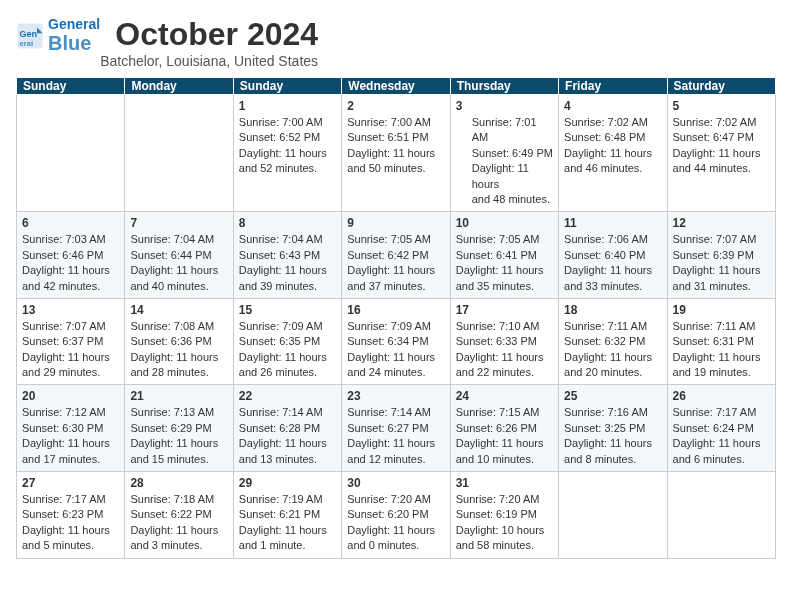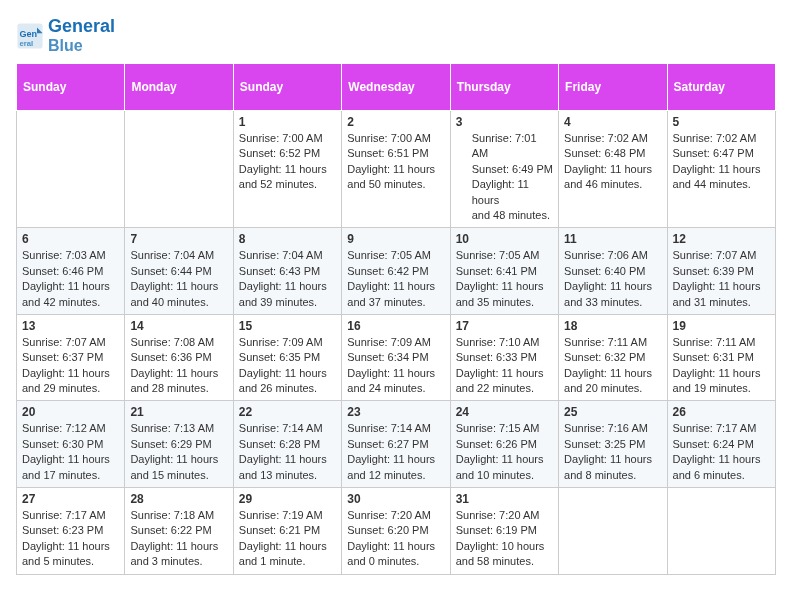--- a/index.html
+++ b/index.html
@@ -36,25 +36,25 @@
     }
     .location {
       font-size: 14px;
       color: #555;
     }
     .calendar {
       width: 100%;
       border-collapse: collapse;
     }
     .calendar th {
-      background: #d946ef;
+      background: #0c4a6e;
       color: #fff;
       font-size: 12px;
       font-weight: bold;
-      padding: 16px 6px;
+      padding: 1px 6px;
       text-align: left;
       border: 1px solid #fff;
     }
     .calendar td {
       border: 1px solid #ccc;
       vertical-align: top;
       padding: 4px 5px;
       font-size: 10.5px;
       color: #333;
       width: calc(100% / 7);
@@ -83,23 +83,27 @@
 
 <div class="header">
   <div class="logo">
     <svg class="logo-icon" viewBox="0 0 40 40">
       <rect x="2" y="2" width="36" height="36" rx="4" fill="#1a6fb5" opacity="0.15"></rect>
       <text x="5" y="22" font-size="13" font-weight="bold" fill="#1a6fb5" font-family="Arial">Gen</text>
       <text x="5" y="34" font-size="11" font-weight="bold" fill="#4a90c4" font-family="Arial">eral</text>
       <polygon points="30,8 38,16 30,16" fill="#2c7bb6"></polygon>
     </svg>
     <div>
-      <div style="font-size:18px; font-weight:bold; color:#1a6fb5;">General</div>
-      <div style="font-size:16px; font-weight:bold; color:#4a90c4;">Blue</div>
+      <div style="font-size:14px; font-weight:bold; color:#1a6fb5;">General</div>
+      <div style="font-size:20px; font-weight:bold; color:#4a90c4;">Blue</div>
     </div>
+  </div>
+  <div class="title-block">
+    <div class="month-title">October 2024</div>
+    <div class="location">Batchelor, Louisiana, United States</div>
   </div>
 </div>
 
 <table class="calendar">
   <thead>
     <tr>
     <th>Sunday</th>
         <th>Monday</th>
         <th>Sunday</th>
         <th>Wednesday</th>

